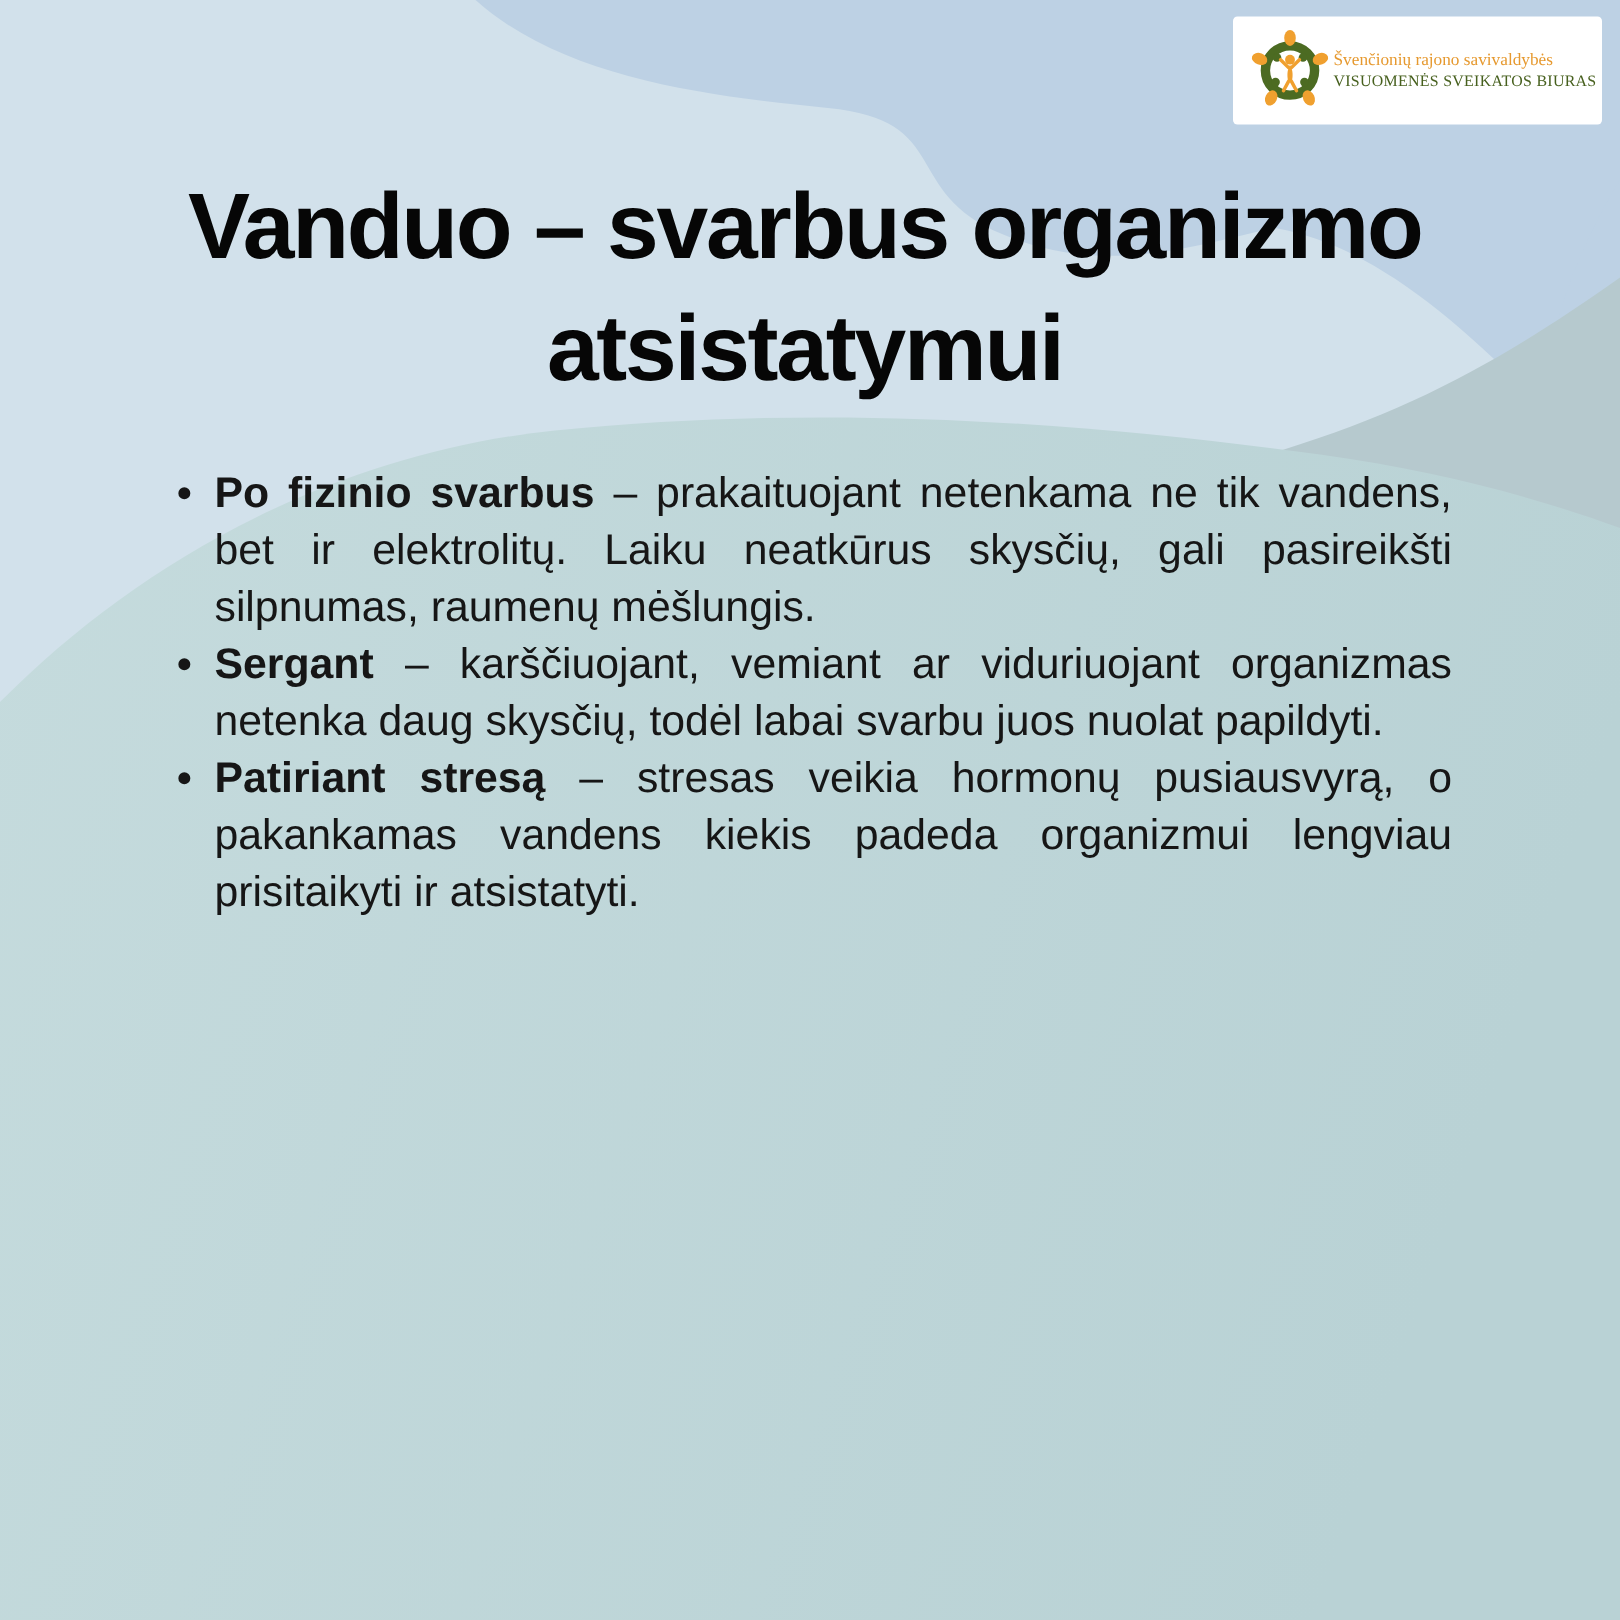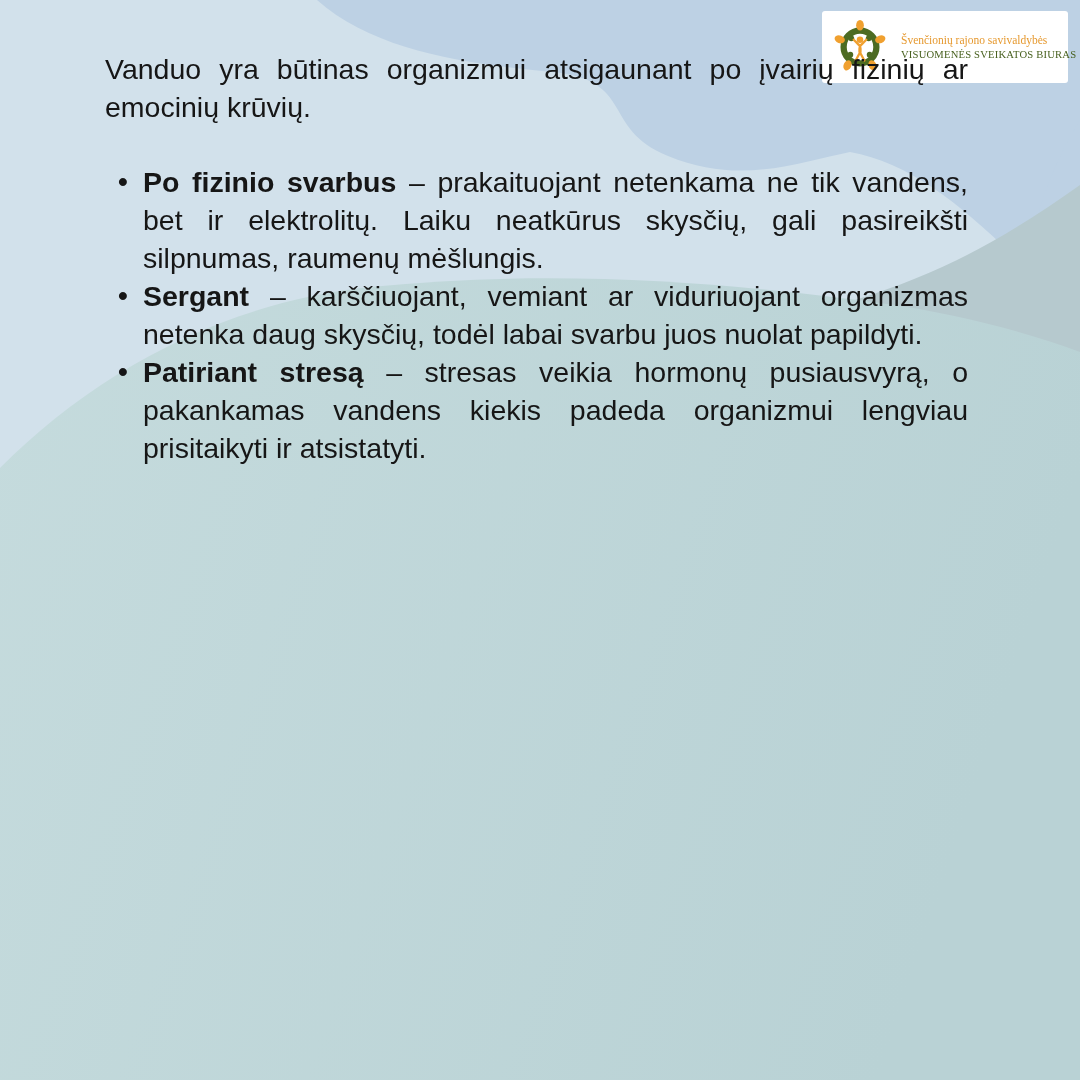--- a/index.html
+++ b/index.html
@@ -4,21 +4,21 @@
 <style>
   html,body{margin:0;padding:0;}
   body{width:1080px;height:1080px;font-family:"Liberation Sans",sans-serif;}
   .canvas{position:relative;width:1080px;height:1080px;overflow:hidden;}
   .bg{position:absolute;inset:0;width:1080px;height:1080px;}
 
   
   .logo-card{
     position:absolute;left:822px;top:11px;width:246px;height:72px;
     background:#ffffff;border-radius:3px;
-    display:flex;align-items:center;gap:14px;box-sizing:border-box;padding-left:11px;
+    display:flex;align-items:center;gap:2px;box-sizing:border-box;padding-left:11px;
   }
   .emblem{width:54px;height:54px;flex:0 0 auto;}
   .logo-text{display:flex;flex-direction:column;justify-content:center;}
   .logo-line1{
     font-family:"Liberation Serif",serif;font-size:11.5px;color:#e6992f;
     margin-bottom:3px;white-space:nowrap;
   }
   .logo-line2{
     font-family:"Liberation Serif",serif;font-size:10.6px;font-weight:normal;
     color:#47601e;letter-spacing:0.2px;white-space:nowrap;
@@ -101,22 +101,22 @@
         <path d="M27,35.5 L23.5,42 M29,35.5 L32.5,42" stroke-width="2.4" stroke-linecap="round" fill="none"></path>
       </g>
     </svg>
     <div class="logo-text">
       <div class="logo-line1">Švenčionių rajono savivaldybės</div>
       <div class="logo-line2">VISUOMENĖS SVEIKATOS BIURAS</div>
     </div>
   </header>
 
   <main class="content">
+    <h1 class="title">Vanduo – svarbus organizmo atsistatymui</h1>
 
-    <p class="intro">Vanduo yra būtinas organizmui atsigaunant po įvairių fizinių ar emocinių krūvių.</p>
 
     <ul class="points">
       <li>
         <span class="marker">•</span><b>Po fizinio svarbus</b><span> – prakaituojant netenkama ne tik vandens, bet ir elektrolitų. Laiku neatkūrus skysčių, gali pasireikšti silpnumas, raumenų mėšlungis.</span>
       </li>
       <li>
         <span class="marker">•</span><b>Sergant</b><span> – karščiuojant, vemiant ar viduriuojant organizmas netenka daug skysčių, todėl labai svarbu juos nuolat papildyti.</span>
       </li>
       <li>
         <span class="marker">•</span><b>Patiriant stresą</b><span> – stresas veikia hormonų pusiausvyrą, o pakankamas vandens kiekis padeda organizmui lengviau prisitaikyti ir atsistatyti.</span>

